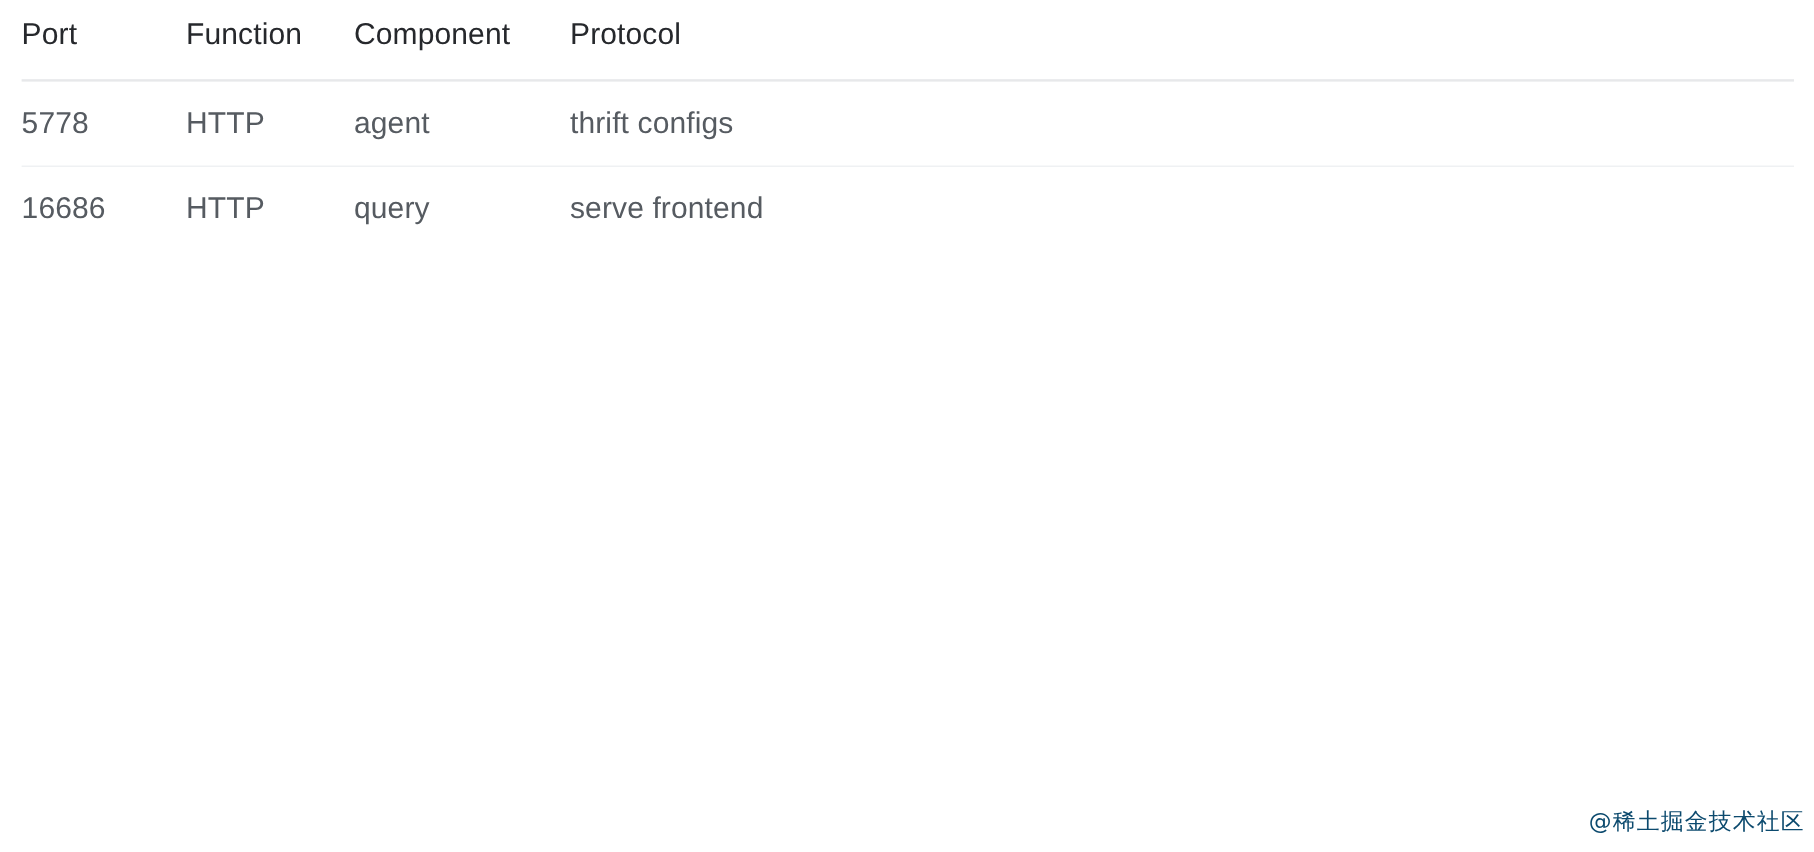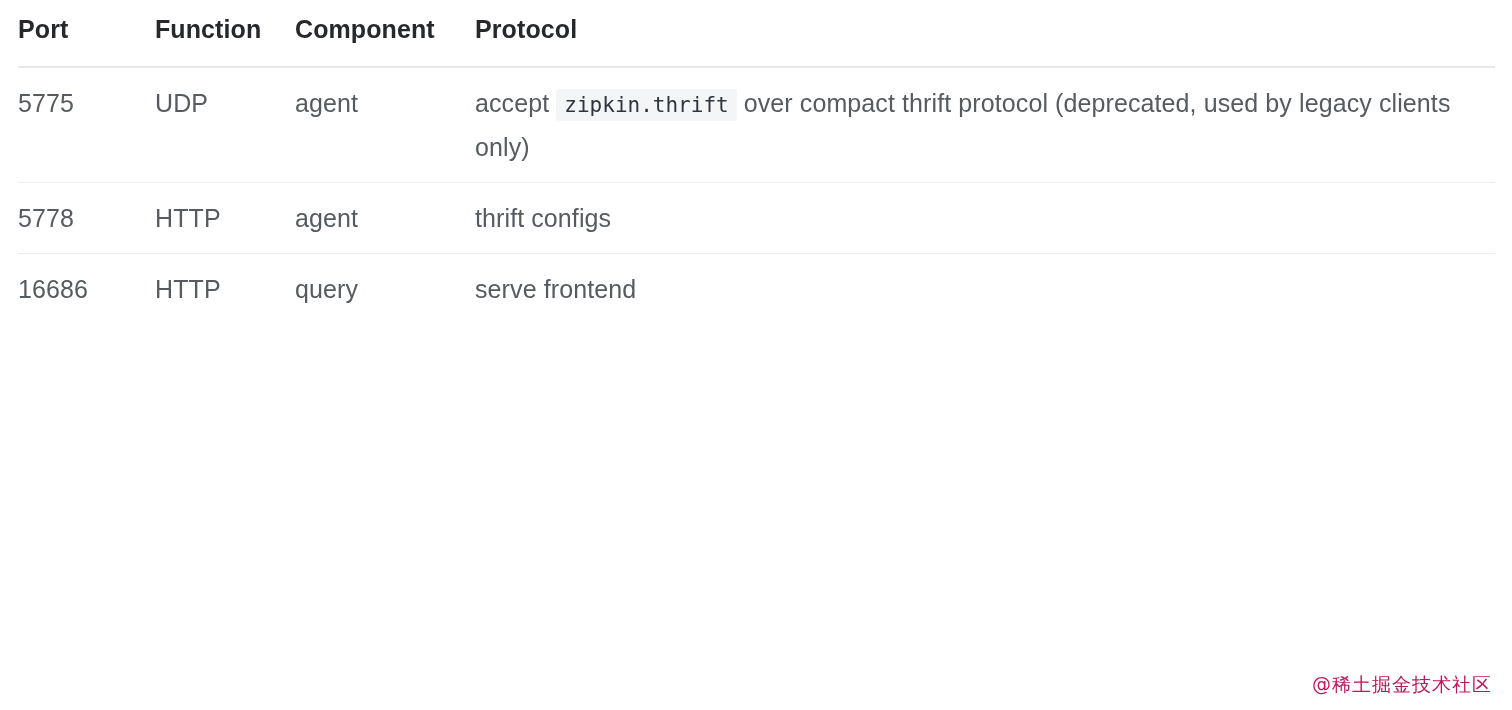--- a/index.html
+++ b/index.html
@@ -31,21 +31,21 @@
     table-layout: fixed;
   }
 
   table.ports-table col.c-port      { width: 137px; }
   table.ports-table col.c-protocol  { width: 140px; }
   table.ports-table col.c-component { width: 180px; }
   table.ports-table col.c-function  { width: 1020px; }
 
   thead th {
     text-align: left;
-    font-weight: 700;
+    font-weight: 400;
     font-size: 25px;
     line-height: 30px;
     color: #26282c;
     padding: 14px 0 22px 0;
     border-bottom: 2px solid #e7e8ea;
     vertical-align: bottom;
     letter-spacing: 0.1px;
   }
 
   tbody td {
@@ -73,24 +73,24 @@
     color: #2e3440;
     background: #f4f5f7;
     padding: 4px 8px;
     border-radius: 3px;
     white-space: nowrap;
     letter-spacing: 0;
   }
 
   .watermark {
     position: absolute;
-    right: 20px;
+    right: 8px;
     bottom: 12px;
     font-size: 19px;
-    color: #be185d;
+    color: #0c4a6e;
     font-family: "DejaVu Sans", "Liberation Sans", sans-serif;
     letter-spacing: 1px;
     user-select: none;
   }
 </style>
 </head>
 <body>
 
 <div class="page">
 
@@ -104,26 +104,20 @@
     <thead>
       <tr>
         <th>Port</th>
         <th>Function</th>
         <th>Component</th>
         <th>Protocol</th>
       </tr>
     </thead>
     <tbody id="ports-tbody">
         <tr>
-          <td class="port">5775</td>
-          <td class="protocol">UDP</td>
-          <td class="component">agent</td>
-          <td class="fn"><span>accept </span><code class="inline-code">zipkin.thrift</code><span> over compact thrift protocol (deprecated, used by legacy clients only)</span></td>
-        </tr>
-        <tr>
           <td class="port">5778</td>
           <td class="protocol">HTTP</td>
           <td class="component">agent</td>
           <td class="fn"><span>thrift configs</span></td>
         </tr>
         <tr>
           <td class="port">16686</td>
           <td class="protocol">HTTP</td>
           <td class="component">query</td>
           <td class="fn"><span>serve frontend</span></td>

